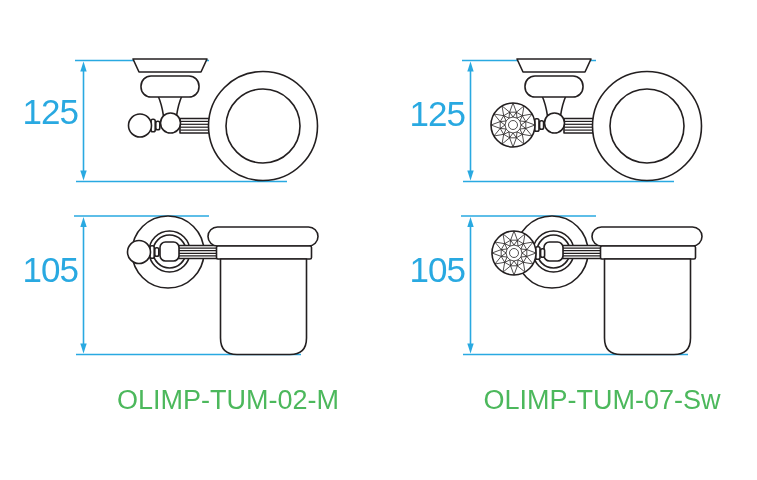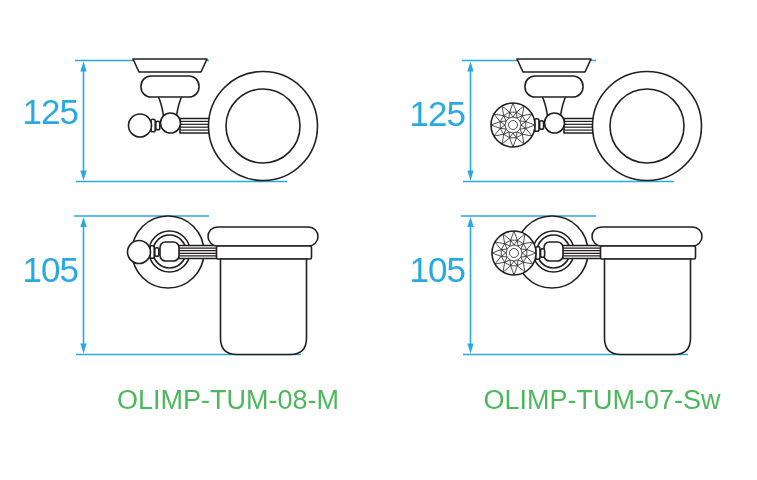--- a/index.html
+++ b/index.html
@@ -126,16 +126,16 @@
       <use href="#sideCommon" x="384"></use>
       <use href="#crystalKnob" transform="translate(514,253)"></use>
     </g>
   </svg>
 
   <div class="dim" style="left:0;width:78px;top:94px">125</div>
   <div class="dim" style="left:345px;width:120px;top:96px">125</div>
   <div class="dim" style="left:0;width:78px;top:252px">105</div>
   <div class="dim" style="left:345px;width:120px;top:252px">105</div>
 
-  <div class="code" style="left:228px">OLIMP-TUM-08-M</div>
+  <div class="code" style="left:228px">OLIMP-TUM-02-M</div>
   <div class="code" style="left:602px">OLIMP-TUM-07-Sw</div>
 
 </div>
 
 </body></html>

